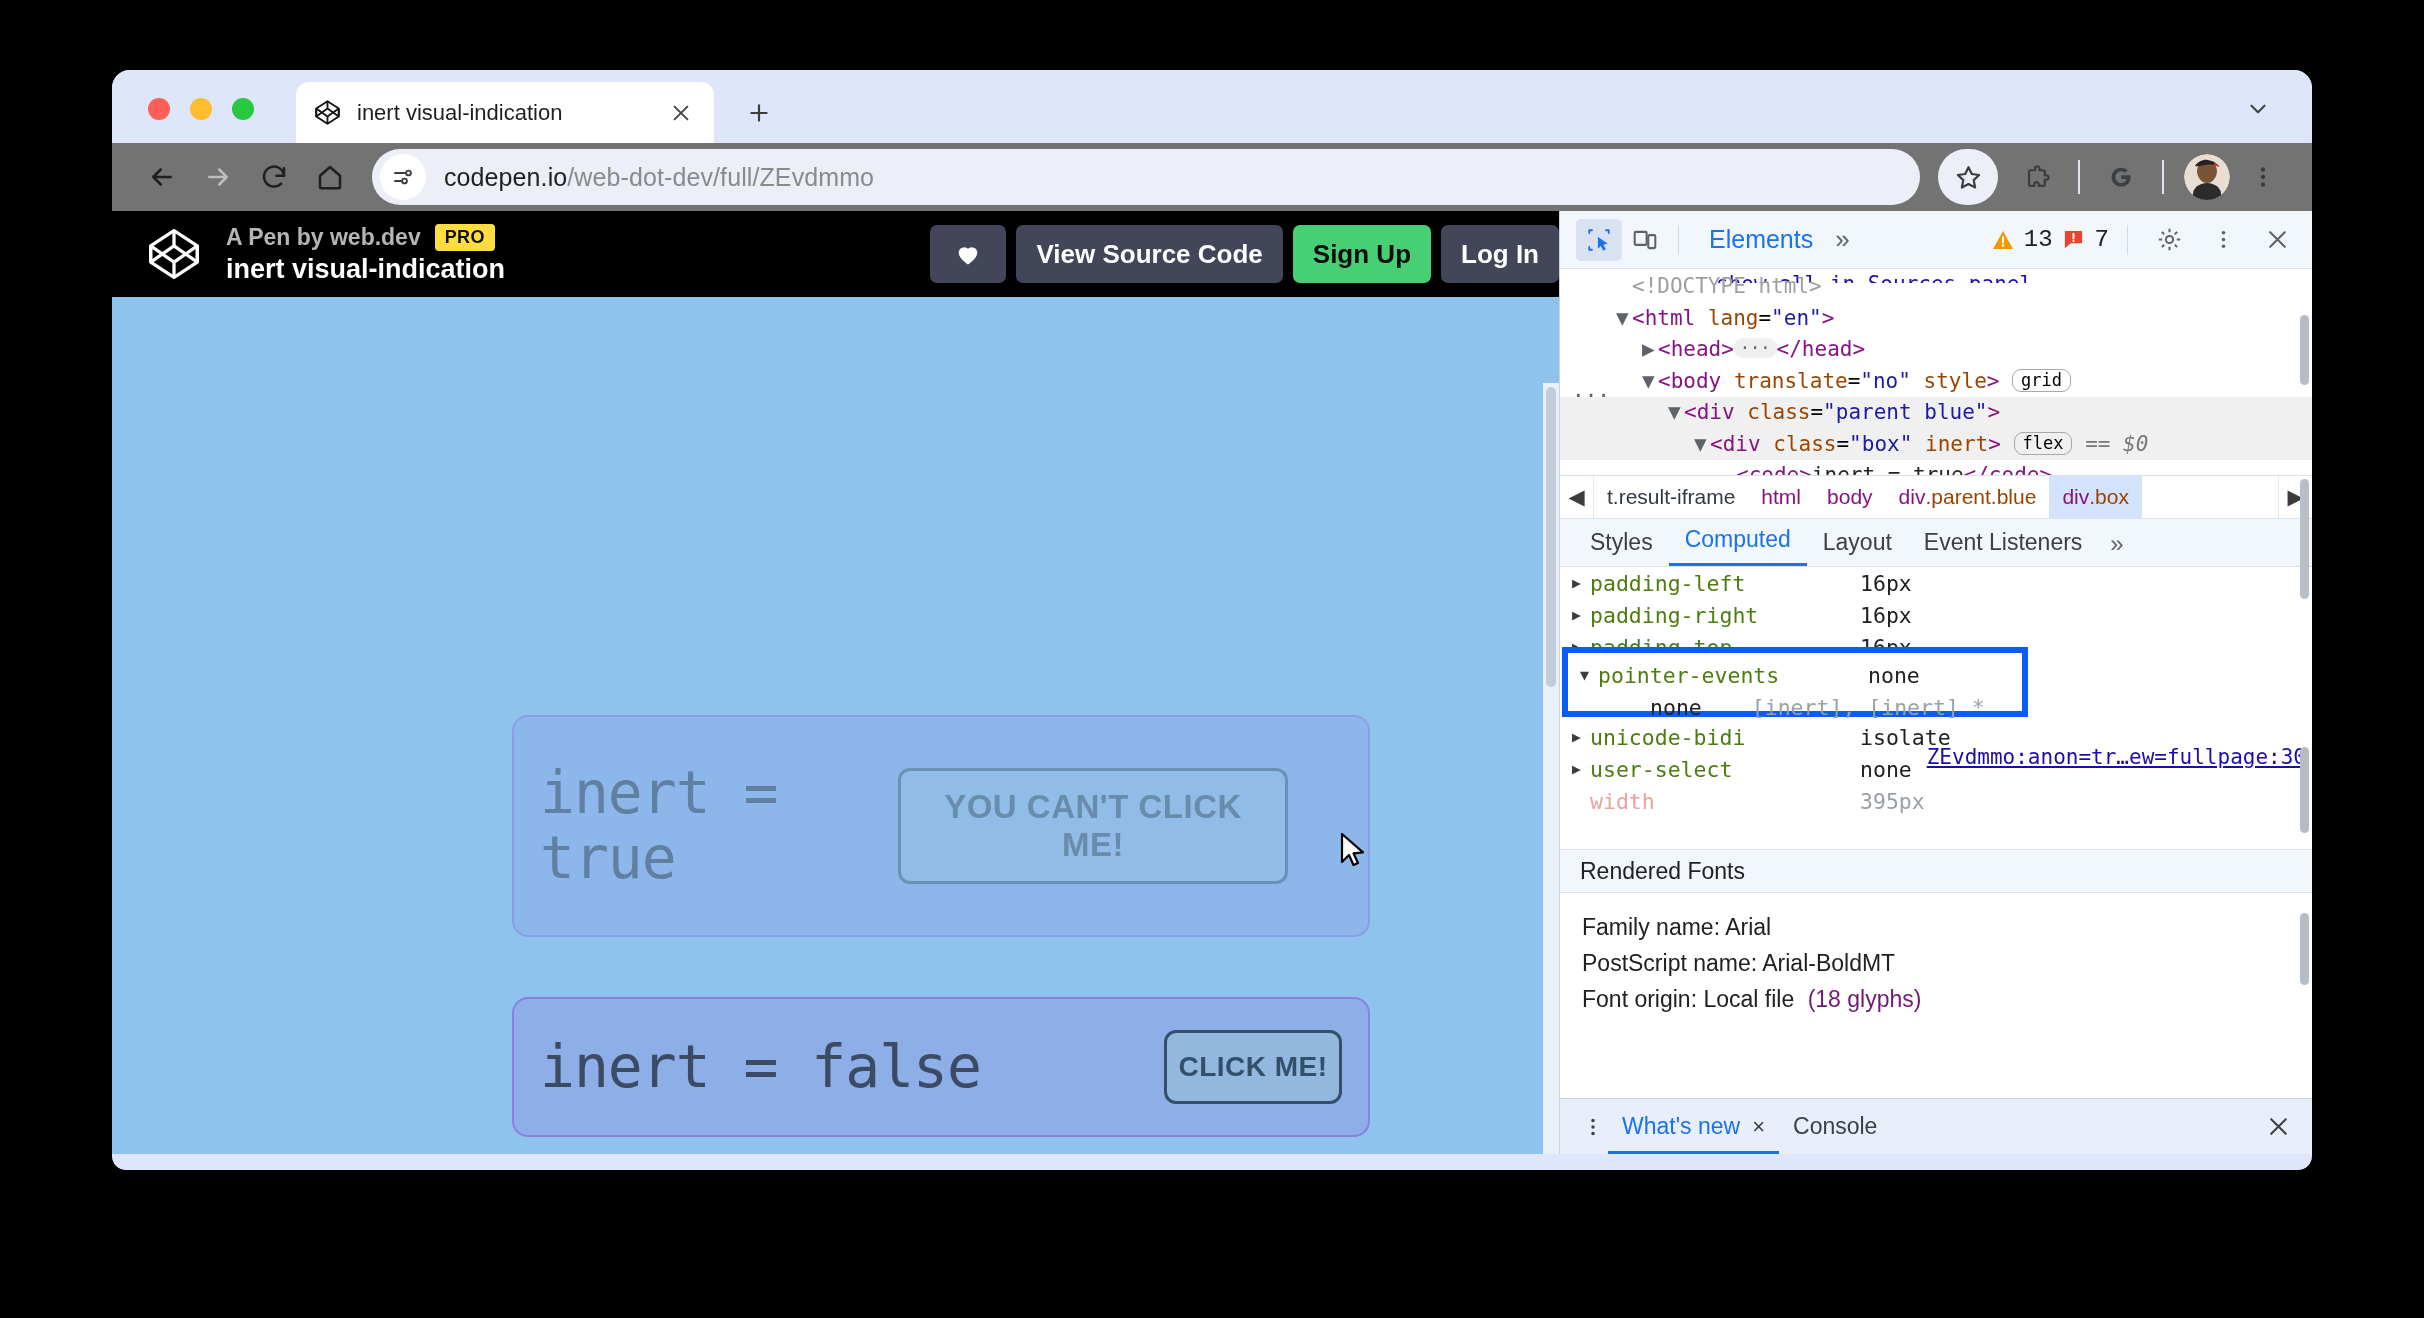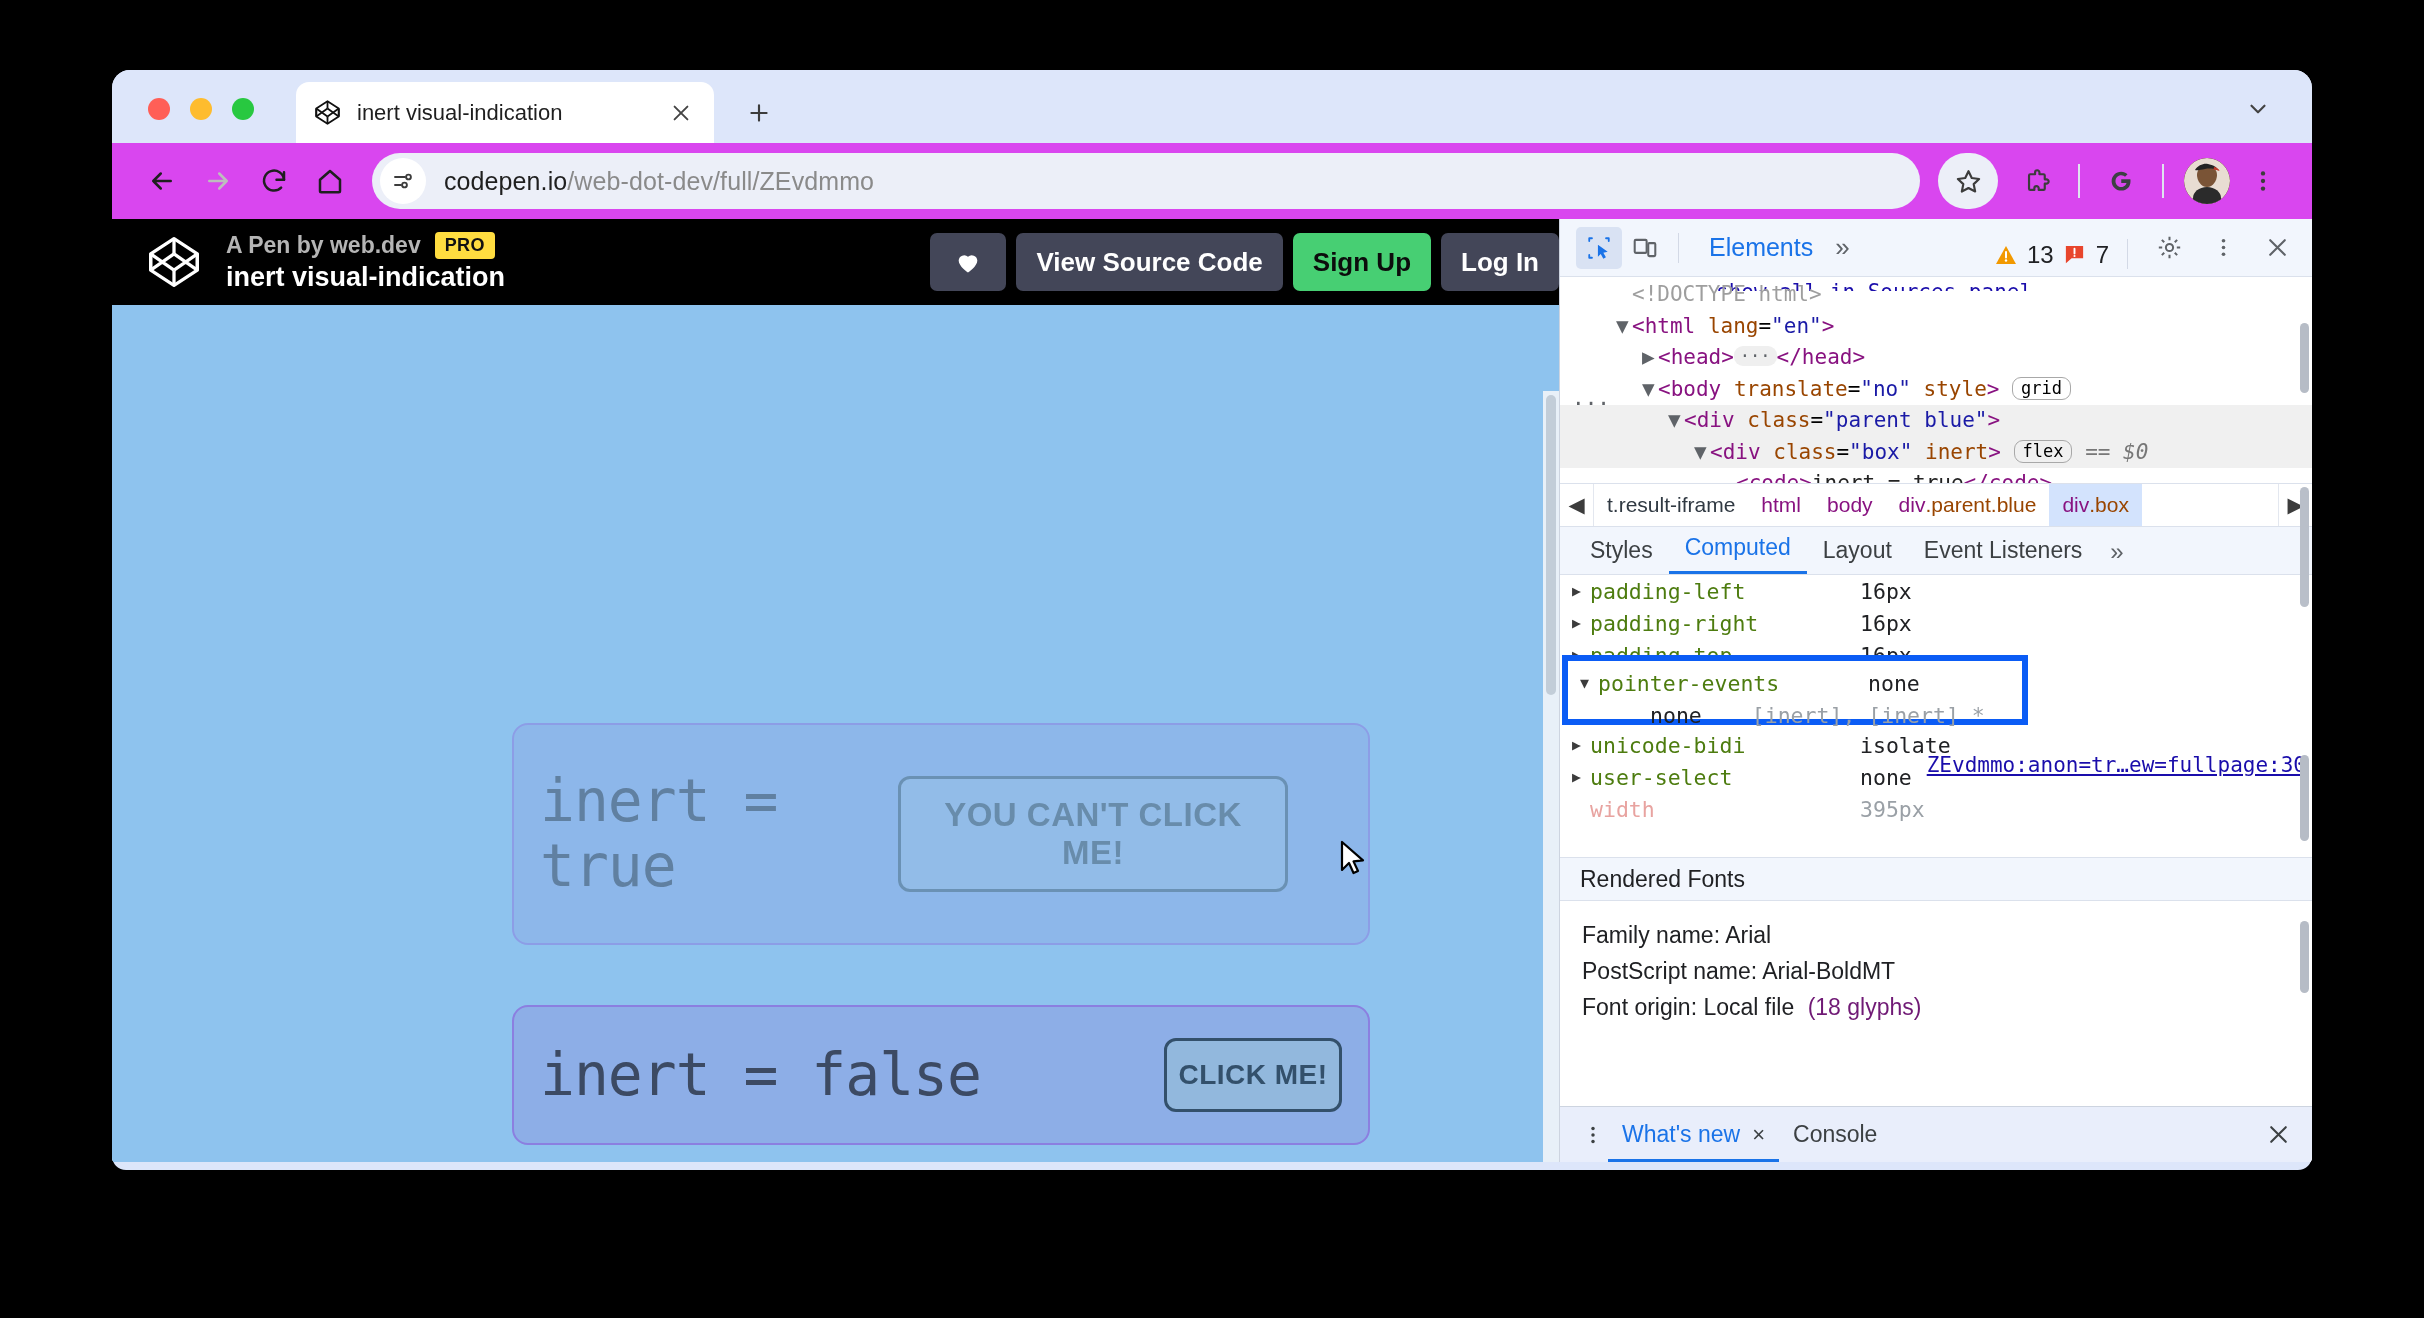--- a/index.html
+++ b/index.html
@@ -63,22 +63,22 @@
   #tabstrip-expand {
     position: absolute; right: 28px; top: 18px;
     width: 52px; height: 42px;
     display: flex; align-items: center; justify-content: center;
     color: #444;
   }
 
   
   #toolbar {
     position: relative;
-    height: 76px;
-    background: #d946ef;
+    height: 68px;
+    background: #737373;
     display: flex; align-items: center;
     padding: 0 22px;
   }
   .nav-btn {
     width: 56px; height: 56px;
     display: flex; align-items: center; justify-content: center;
     color: #1f1f1f; flex: 0 0 auto;
   }
   .nav-btn.disabled { color: #bdbdbd; }
   #omnibox {
@@ -254,21 +254,21 @@
     display: flex; align-items: center; justify-content: center;
     border-radius: 5px; color: #5f6368;
   }
   #dt-inspect-icon { background: #d9e2f3; color: #1a73e8; }
   .dt-sep { width: 1px; height: 30px; background: #d3d9e6; margin: 0 10px; }
   #dt-tab-elements {
     font-size: 25px; color: #1a73e8; font-weight: 400;
     padding: 0 12px; margin-left: 8px;
   }
   #dt-tabs-overflow { color: #5f6368; font-size: 26px; padding: 0 10px; }
-  #dt-counters { margin-left: auto; display: flex; align-items: flex-end; gap: 8px; }
+  #dt-counters { margin-left: auto; display: flex; align-items: center; gap: 8px; font-family: Liberation Mono, monospace; }
   .dt-counter { display: flex; align-items: center; gap: 8px; font-size: 24px; color: #202124; }
   .dt-counter-icon { width: 26px; height: 26px; display: flex; align-items: center; justify-content: center; }
 
   
   #dt-dom-tree {
     position: relative;
     height: 206px; flex: 0 0 206px;
     background: #fff;
     overflow: hidden;
     font-family: "DejaVu Sans Mono", monospace;

